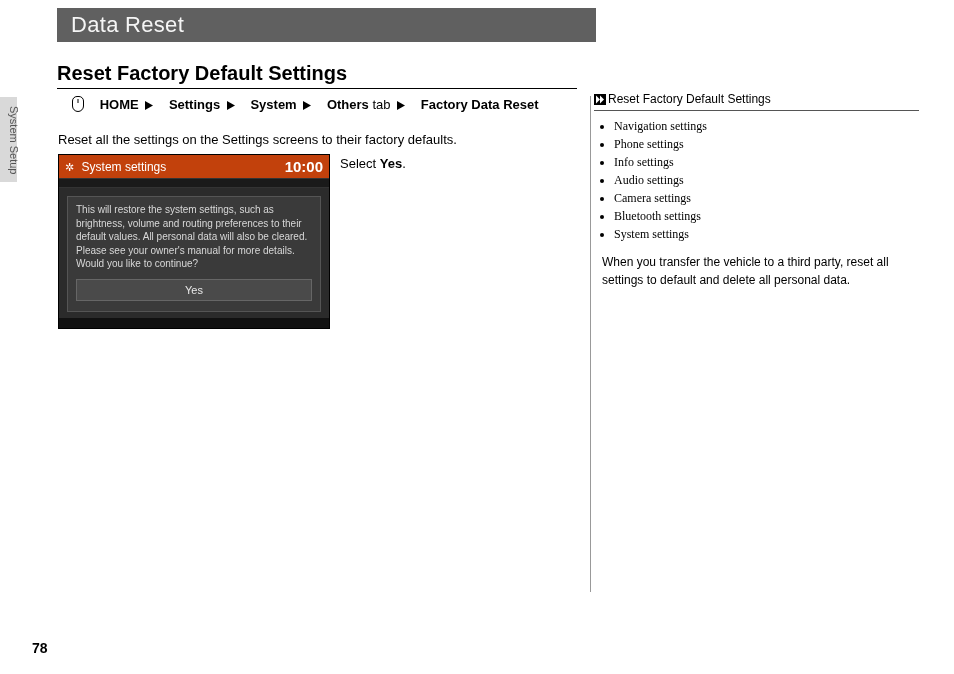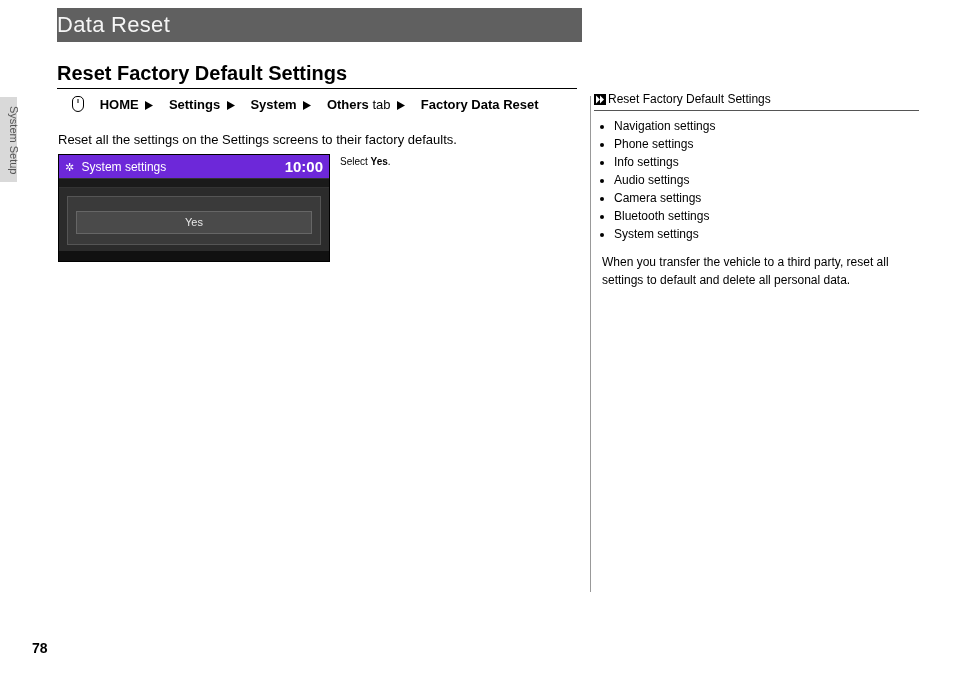--- a/index.html
+++ b/index.html
@@ -15,20 +15,21 @@
   }
   .chapter-banner {
     position: absolute;
     left: 57px;
     top: 8px;
     width: 525px;
     height: 34px;
     background: #606060;
     color: #f5f5f5;
     font-size: 22px;
+    padding-left: 14px;
     line-height: 34px;
     letter-spacing: 0.3px;
   }
   .section-title {
     position: absolute;
     left: 57px;
     top: 62px;
     width: 520px;
     font-size: 20px;
     font-weight: bold;
@@ -95,21 +96,21 @@
     font-size: 13px;
   }
   .screenshot-box {
     position: absolute;
     left: 58px;
     top: 154px;
     width: 270px;
     border: 1px solid #000;
   }
   .ss-header {
-    background: #6d28d9;
+    background: #c2410c;
     color: #fff;
     display: flex;
     justify-content: space-between;
     align-items: center;
     padding: 3px 6px 3px 6px;
     font-size: 12px;
     font-family: Arial, sans-serif;
   }
   .ss-header .gear {
     display:inline-block;
@@ -144,21 +145,21 @@
     text-align: center;
     font-size: 11px;
     padding: 3px 0;
     font-family: Arial, sans-serif;
   }
   .ss-footer { height: 10px; background: #111; }
   .instruction {
     position: absolute;
     left: 340px;
     top: 156px;
-    font-size: 10px;
+    font-size: 13px;
   }
   .vrule {
     position: absolute;
     left: 590px;
     top: 96px;
     width: 1px;
     height: 496px;
     background: #999;
   }
   .sidebar {
@@ -176,20 +177,21 @@
   .ref-icon {
     display: inline-block;
     vertical-align: -2px;
     margin-right: 2px;
   }
   .sidebar-body { padding-left: 8px; line-height: 1.5; }
   .sidebar-body ul {
     margin: 2px 0 10px 0;
     padding-left: 12px;
     list-style-type: disc;
+    font-family: Liberation Serif, serif;
   }
   .sidebar-body li { margin: 0; padding:0; }
   .page-number {
     position: absolute;
     left: 32px;
     bottom: 18px;
     font-size: 14px;
     font-weight: bold;
   }
 </style>
@@ -240,20 +242,21 @@
   <div class="ss-header">
     <span>
       <span class="gear">✲</span>
       <span>System settings</span>
     </span>
     <span class="ss-time">10:00</span>
   </div>
   <div class="ss-thinbar"></div>
   <div class="ss-body">
     <div class="ss-msgbox">
+      <div>This will restore the system settings, such as brightness, volume and routing preferences to their default values. All personal data will also be cleared. Please see your owner's manual for more details. Would you like to continue?</div>
       <div class="ss-btnrow">
         <div class="ss-btn">Yes</div>
       </div>
     </div>
   </div>
   <div class="ss-footer"></div>
 </div>
 
 <div class="instruction">
   <span>Select </span><b>Yes</b><span>.</span>

